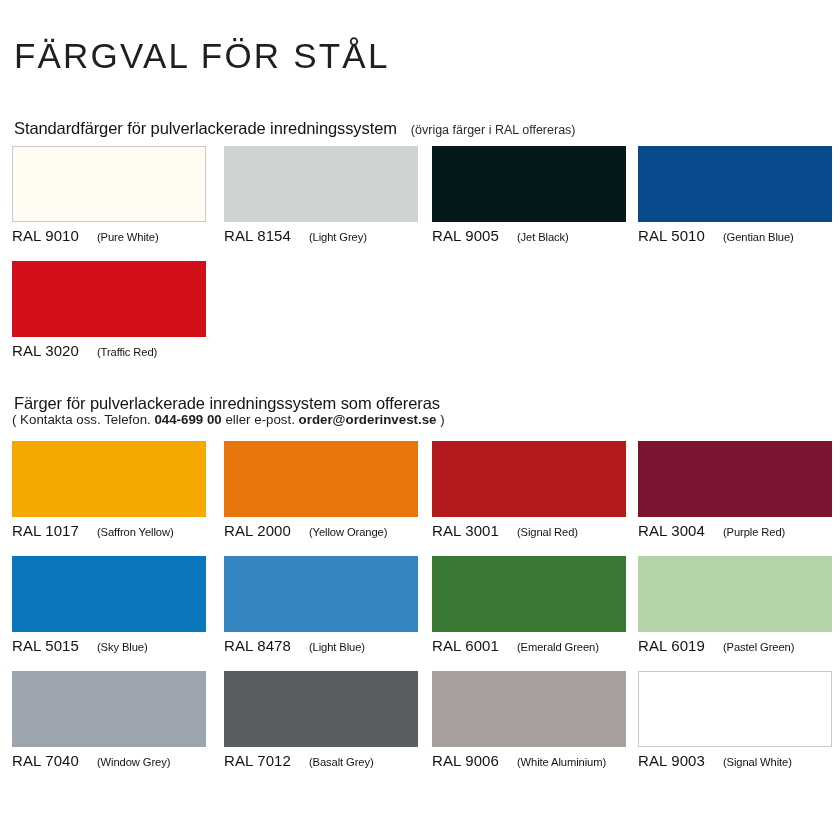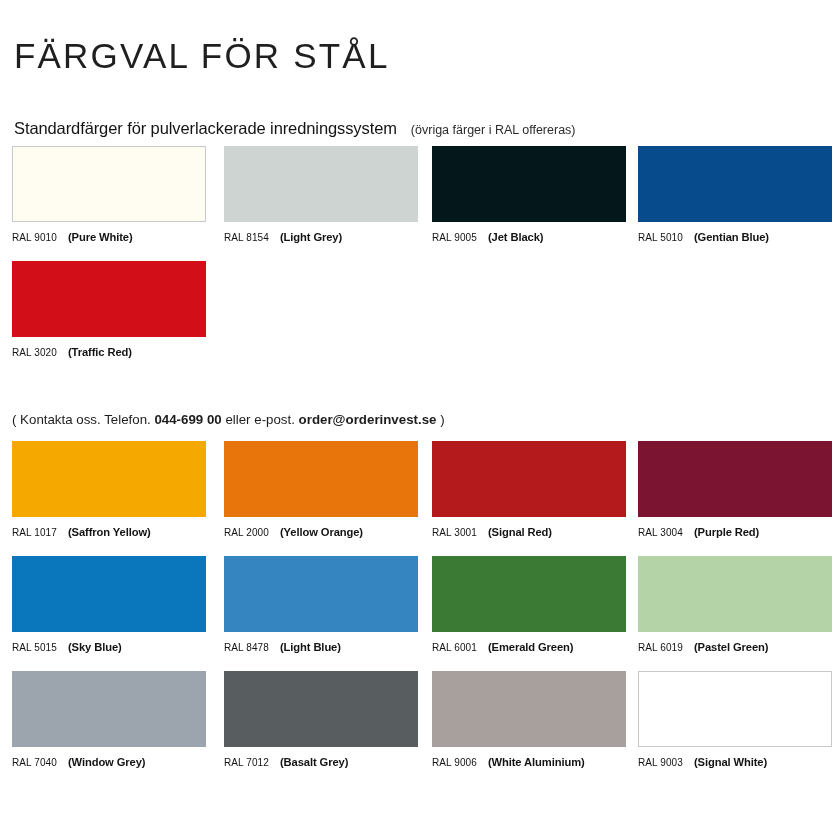--- a/index.html
+++ b/index.html
@@ -81,42 +81,45 @@
   }
 
   .swatch-label {
     position: absolute;
     width: 230px;
     white-space: nowrap;
     line-height: 1;
     color: #131313;
   }
   .swatch-label .code {
-    font-size: 10px;
+    font-size: 15px;
     font-weight: normal;
     letter-spacing: 0.1px;
   }
   .swatch-label .name {
     font-size: 11.2px;
-    font-weight: bold;
-    margin-left: 11px;
+    font-weight: normal;
+    margin-left: 18px;
     letter-spacing: -0.1px;
   }
 </style>
 </head>
 <body>
 
 <div class="page">
 
   <div class="page-title">FÄRGVAL FÖR STÅL</div>
 
   <div class="section-head" style="left:14px; top:120px;">
     <span class="heading">Standardfärger för pulverlackerade inredningssystem</span><span class="note">(övriga färger i RAL offereras)</span>
   </div>
 
+  <div class="section-head" style="left:14px; top:395px;">
+    <span class="heading">Färger för pulverlackerade inredningssystem som offereras</span>
+  </div>
 
   <div class="contact-line">
     <span>( Kontakta oss. Telefon.</span>
     <b>044-699 00</b>
     <span>eller e-post.</span>
     <b>order@orderinvest.se</b>
     <span>)</span>
   </div>
 
   <div id="swatch-layer">

